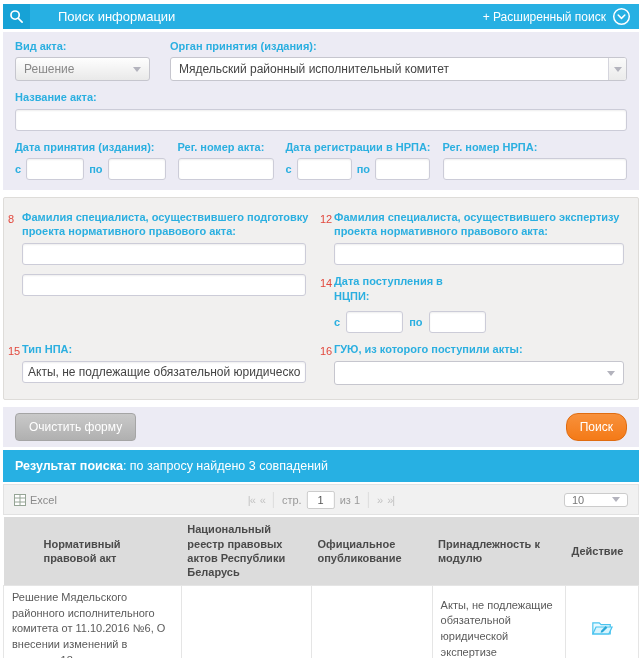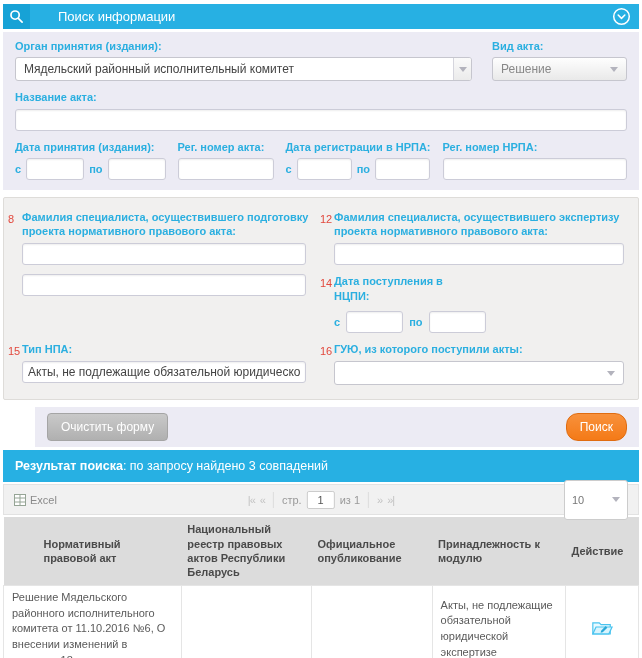--- a/index.html
+++ b/index.html
@@ -29,35 +29,35 @@
   .panel2 { background: #f1f0ef; border: 1px solid #dedcd9; border-radius: 2px; margin-top: 7px; padding: 12px 10px 14px 4px; }
   .p2row { display: flex; margin-bottom: 9px; }
   .p2col-l { width: 312px; flex: none; padding-right: 10px; }
   .p2col-r { flex: 1; }
   .numlbl { display: flex; align-items: flex-start; }
   .fnum { color: #e2483d; font-size: 11px; flex: none; width: 14px; padding-top: 3px; }
   .p2 .flabel { margin-bottom: 5px; }
   .p2input { margin-left: 14px; width: calc(100% - 18px); }
 
   
-  .btnband { background: #ecebf4; margin-top: 7px; height: 40px; display: flex; align-items: center; padding: 0 12px; margin-left: 32px; }
+  .btnband { background: #ecebf4; margin-top: 7px; height: 40px; display: flex; align-items: center; padding: 0 12px; }
   .btn-gray { background: linear-gradient(#c9c9c9,#b0b0b0); border: 1px solid #a5a5a5; color: #fff; font-size: 12px; padding: 6px 13px; border-radius: 4px; cursor: pointer; font-family: "Liberation Sans", sans-serif; }
   .btn-orange { margin-left: auto; background: linear-gradient(#f8913c,#f47a17); border: 1px solid #e06c10; color: #fff; font-size: 12px; padding: 6px 13px; border-radius: 12px; cursor: pointer; font-family: "Liberation Sans", sans-serif; }
 
   
   .resbar { background: #27b0e3; height: 32px; margin-top: 3px; display: flex; align-items: center; padding: 0 12px; color: #fff; font-size: 12.5px; }
   .resbar b { font-weight: bold; }
 
   .toolbar { background: #f1f1f1; border: 1px solid #e2e2e2; height: 31px; margin-top: 2px; display: flex; align-items: center; padding: 0 10px; position: relative; }
   .excel { display: flex; align-items: center; gap: 4px; color: #8a8a8a; font-size: 11px; cursor: pointer; }
   .pager { position: absolute; left: 50%; transform: translateX(-50%); display: flex; align-items: center; gap: 5px; color: #9a9a9a; font-size: 11px; }
   .pager .arrow { color: #c3c3c3; font-size: 11px; cursor: pointer; letter-spacing: -1px; }
   .pager .sep { width: 1px; height: 16px; background: #dcdcdc; margin: 0 3px; }
   .pageinp { width: 28px; height: 18px; border: 1px solid #ccc; border-radius: 2px; text-align: center; font-size: 11px; color: #555; background: #fff; font-family: "Liberation Sans", sans-serif; }
-  .psize { margin-left: auto; width: 64px; height: 40px; background: #fff; border: 1px solid #ccc; border-radius: 3px; display: flex; align-items: center; padding: 0 7px; color: #777; font-size: 11px; cursor: default; }
+  .psize { margin-left: auto; width: 64px; height: 14px; background: #fff; border: 1px solid #ccc; border-radius: 3px; display: flex; align-items: center; padding: 0 7px; color: #777; font-size: 11px; cursor: default; }
   .psize .tri { margin-left: auto; }
 
   
   table { width: 100%; border-collapse: collapse; margin-top: 2px; table-layout: fixed; }
   th { background: #dcdcdc; color: #4a4a4a; font-size: 11px; font-weight: bold; padding: 5px 6px; text-align: left; line-height: 1.3; vertical-align: middle; }
   td { background: #fff; border: 1px solid #e5e5e5; font-size: 11px; color: #5a5a5a; padding: 4px 8px; line-height: 1.45; vertical-align: middle; }
   td.center { text-align: center; }
   .c1 { width: 28%; padding-left: 40px; } .c2 { width: 20.5%; } .c3 { width: 19%; } .c4 { width: 21%; } .c5 { width: 11.5%; }
   .editbtn { display: inline-block; cursor: pointer; line-height: 0; }
 </style>
@@ -68,45 +68,46 @@
 
   <div class="header">
     <div class="header-iconbox">
       <svg width="15" height="15" viewBox="0 0 16 16">
           <circle cx="6.5" cy="6.5" r="4.4" fill="none" stroke="#fff" stroke-width="1.8"></circle>
           <line x1="10" y1="10" x2="14" y2="14" stroke="#fff" stroke-width="1.8" stroke-linecap="round"></line>
         </svg>
     </div>
     <span class="header-title">Поиск информации</span>
     <div class="header-right">
+      <span class="adv-label">+ Расширенный поиск</span>
       <span style="line-height:0">
         <svg width="19" height="19" viewBox="0 0 20 20">
             <circle cx="10" cy="10" r="8.2" fill="none" stroke="#fff" stroke-width="1.6"></circle>
             <polyline points="6.5,8.5 10,12 13.5,8.5" fill="none" stroke="#fff" stroke-width="1.6" stroke-linecap="round" stroke-linejoin="round"></polyline>
           </svg>
       </span>
     </div>
   </div>
 
   <div class="panel1">
     <div class="row" style="gap:20px">
+      <div style="width:135px; flex:none">
+        <span class="flabel">Вид акта:</span>
+        <div class="select-gray">
+          <span>Решение</span>
+          <span class="tri" style="margin-left:auto"></span>
+        </div>
+      </div>
       <div style="flex:1">
         <span class="flabel">Орган принятия (издания):</span>
         <div class="select-white">
           <span class="val">Мядельский районный исполнительный комитет</span>
           <span class="sel-btn">
               <span class="tri"></span>
             </span>
-        </div>
-      </div>
-      <div style="width:135px; flex:none">
-        <span class="flabel">Вид акта:</span>
-        <div class="select-gray">
-          <span>Решение</span>
-          <span class="tri" style="margin-left:auto"></span>
         </div>
       </div>
     </div>
 
     <div style="margin-top:9px">
       <span class="flabel">Название акта:</span>
       <input class="inp" style="width: 100%;" value="">
     </div>
 
     <div class="row" style="margin-top:9px; gap:12px">

